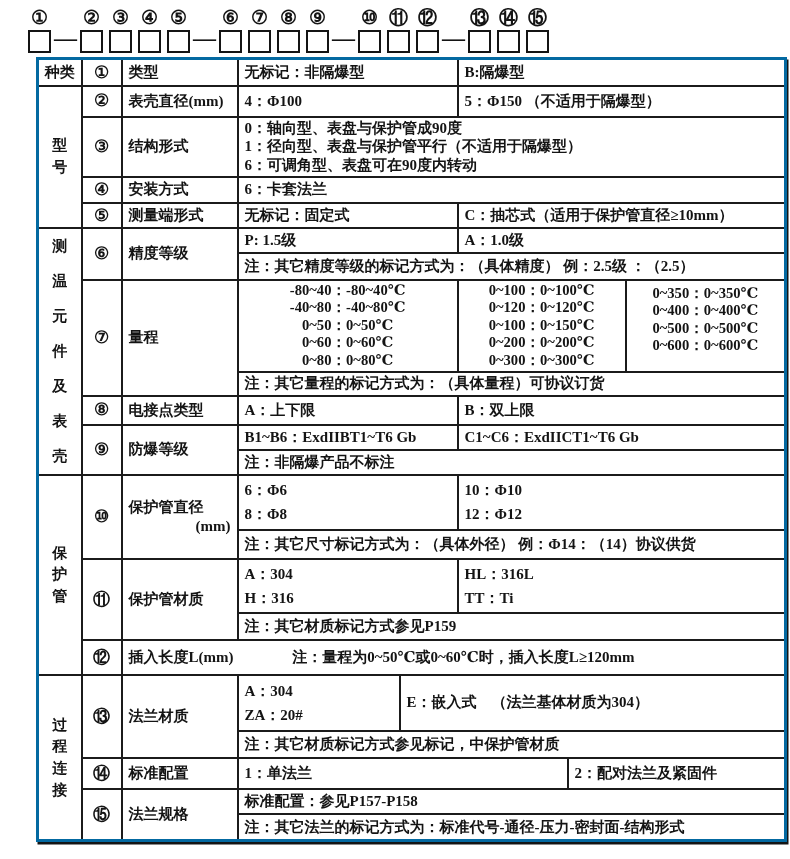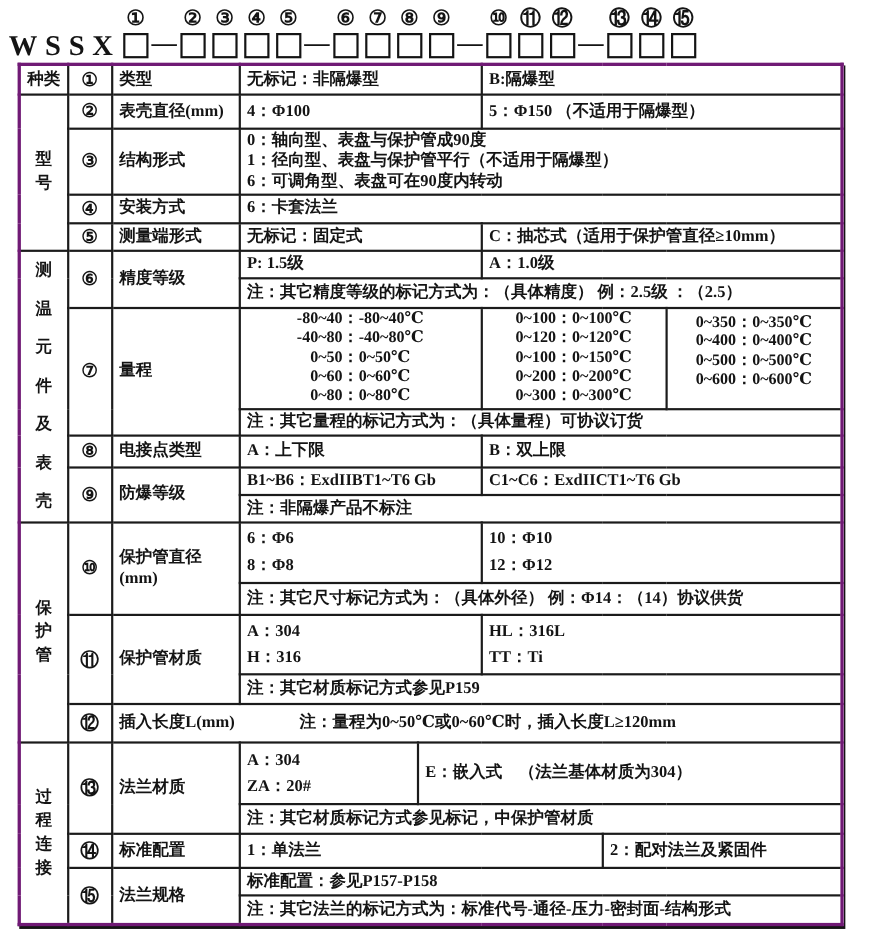--- a/index.html
+++ b/index.html
@@ -11,43 +11,42 @@
   .model{display:flex;align-items:flex-end;padding:6px 0 0 8px;height:56px;box-sizing:border-box;}
   .unit{display:flex;flex-direction:column;align-items:center;}
   .u-num{height:25px;line-height:25px;font-size:19px;font-weight:bold;text-align:center;min-width:20px;}
   .u-box{width:19px;height:19px;border:2.5px solid #141414;margin:0 auto 3px;background:#fff;}
   .u-glyph{font-size:23px;font-weight:bold;line-height:26px;margin-bottom:2px;}
   .wssx{font-size:26px;letter-spacing:7px;line-height:28px;margin-bottom:0;padding-right:2px;}
   .ugroup{display:flex;align-items:flex-end;gap:6px;}
   .sep .u-glyph{margin:0 3px 4px;}
 
   
-  table{border-collapse:collapse;table-layout:fixed;width:750px;margin:1px 0 0 16px;
-        border:3px solid #701a75;box-shadow:1.5px 2.5px 0 0 #141414;}
+  table{border-collapse:collapse;table-layout:fixed;width:750px;margin:1px 0 0 36px;
+        border:3px solid #0369a1;box-shadow:1.5px 2.5px 0 0 #141414;}
   td{border:2px solid #1b1b1b;padding:1px 6px;font-size:15px;font-weight:bold;
      line-height:1.25;vertical-align:middle;overflow:hidden;}
   td.num{text-align:center;font-size:17px;padding:0;}
   td.gcell{padding:0;text-align:center;}
   td.note{font-size:15px;}
   .gcol{display:flex;flex-direction:column;align-items:center;justify-content:center;gap:3px;margin:0 auto;}
   .gcol span{display:block;font-size:15px;}
   .gcol.spread{height:245px;justify-content:space-around;gap:0;}
   .lines div{white-space:nowrap;}
   .range div{white-space:nowrap;line-height:17.5px;font-size:14.6px;text-align:center;}
   .center2{text-align:left;}
-  .center2 .sub{text-align:left;}
+  .center2 .sub{text-align:right;}
   .inline-note{margin-left:55px;}
 </style>
 </head>
 <body>
 
 <div class="model">
   <div class="unit">
     <div class="u-num"></div>
-    <div class="u-glyph wssx">WSSX</div>
   </div>
   <div class="ugroup">
     <div class="unit">
       <div class="u-num">①</div>
       <div class="u-box"></div>
     </div>
   </div>
   <div class="unit sep">
     <div class="u-num"></div>
     <div class="u-glyph">—</div>

